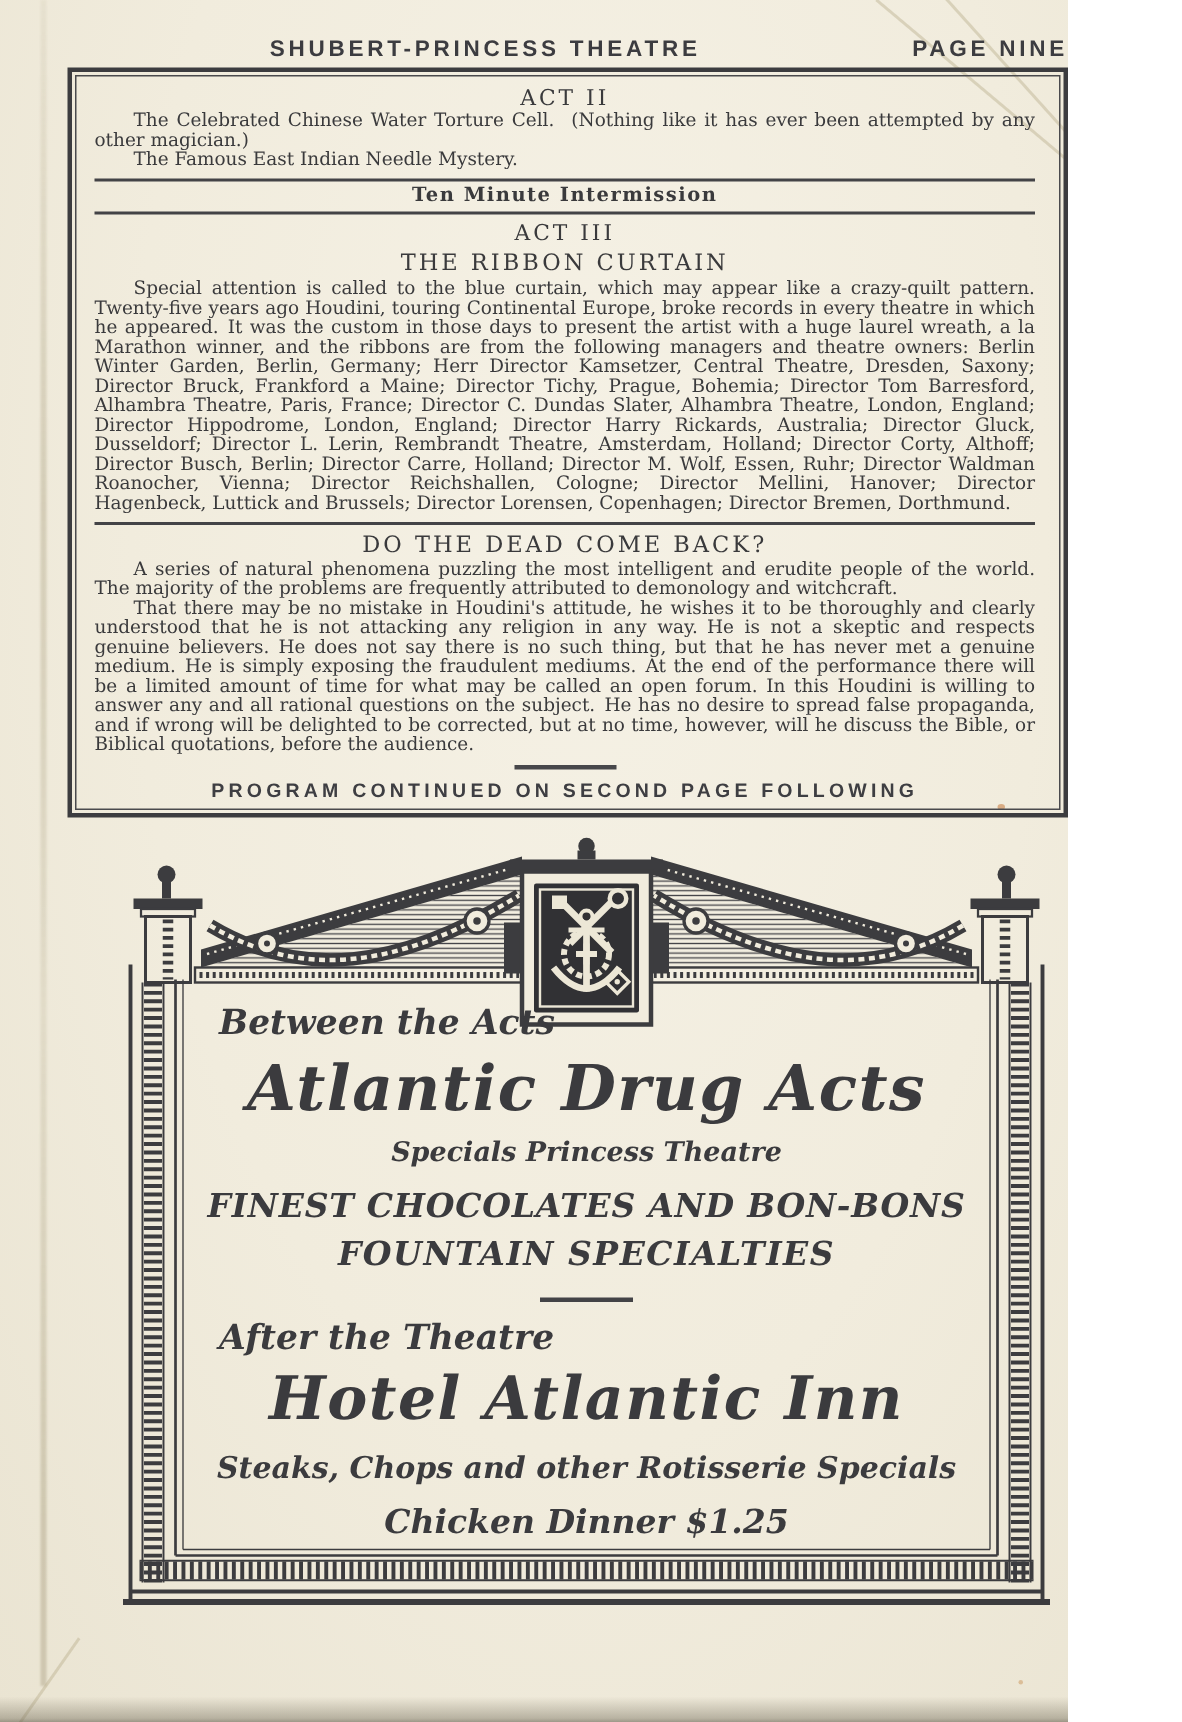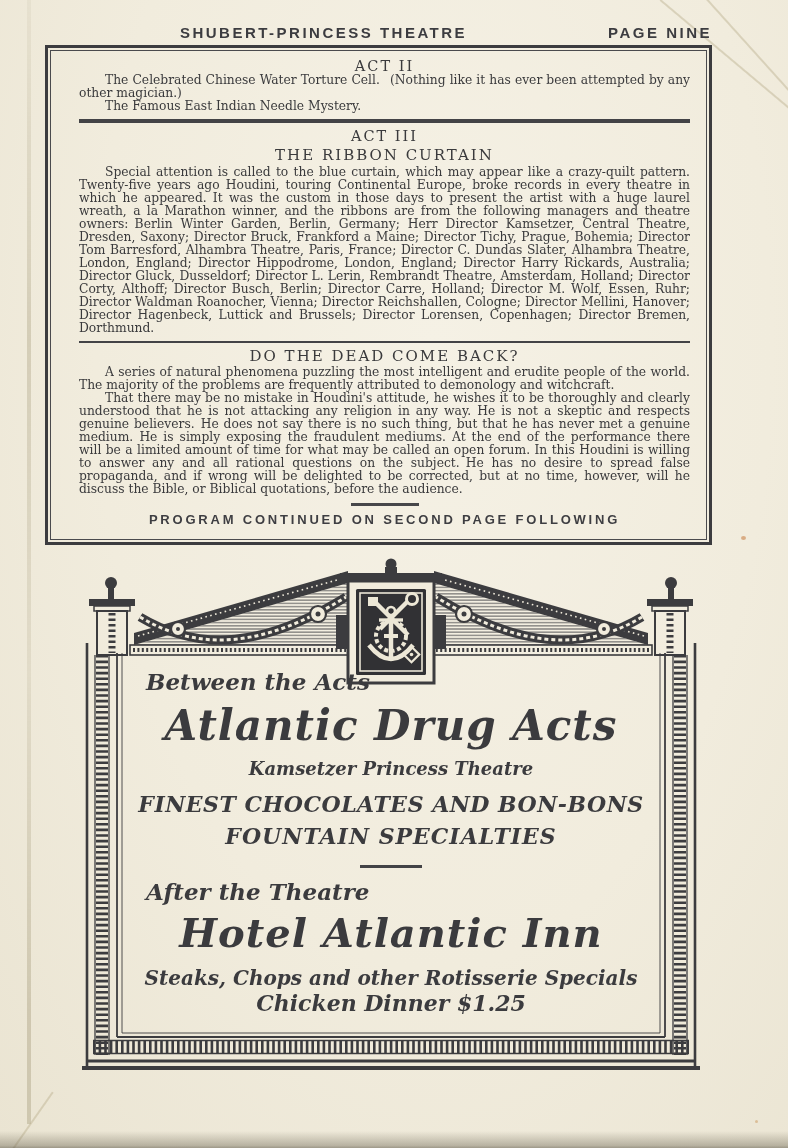--- a/index.html
+++ b/index.html
@@ -1,19 +1,19 @@
 <!DOCTYPE html>
 <html><head>
 <meta charset="utf-8">
 <style>
   * { margin:0; padding:0; box-sizing:border-box; }
   html,body { width:788px; }
   body { font-family:"DejaVu Serif", serif; }
   .page {
-    position:relative; width:788px; height:1148px; overflow:hidden;
+    position:relative; width:712px; height:1148px; overflow:hidden;
     background: radial-gradient(ellipse at 55% 30%, #f5f1e5 0%, #f1ecdd 55%, #eae4d2 100%);
     color:#3a3a3c;
   }
   
   .crease-left { position:absolute; left:27px; top:0; width:4px; height:1124px;
     background:linear-gradient(to bottom, rgba(168,158,126,.10), rgba(168,158,126,.38) 30%, rgba(168,158,126,.18) 60%, rgba(168,158,126,.42) 90%);
     filter:blur(.6px); }
   .fold { position:absolute; background:rgba(186,175,142,.45); height:2px; filter:blur(.5px); }
   .fold-a { width:150px; right:-26px; top:34px; transform:rotate(48deg); }
   .fold-b { width:190px; right:-40px; top:60px; transform:rotate(40deg); }
@@ -26,21 +26,21 @@
   
   .hdr { position:absolute; top:24px; left:45px; width:667px; height:20px;
     font-family:"Liberation Sans", sans-serif; font-weight:bold; font-size:15px;
     letter-spacing:2.5px; color:#3c3c40; }
   .hdr .title { position:absolute; left:0; right:110px; text-align:center; }
   .hdr .pageno { position:absolute; right:0; }
 
   
   .pbox { position:absolute; left:45px; top:45px; width:667px; height:500px;
     border:3px solid #3c3c3f; }
-  .pbox-inner { position:absolute; inset:2px; border:1px solid #4a4a4d; padding:5px 16px 4px 28px; }
+  .pbox-inner { position:absolute; inset:2px; border:1px solid #4a4a4d; padding:5px 16px 4px 12px; }
   .body-txt { font-size:12.3px; line-height:13px; text-align:justify; }
   .indent { text-indent:26px; }
   .h-act { font-size:14.5px; letter-spacing:2px; text-align:center; }
   .h-sub { font-size:15px; letter-spacing:2px; text-align:center; }
   .rule { border:0; border-top:2px solid #434346; height:0; }
   .intermission { font-weight:bold; font-size:13px; letter-spacing:1px; text-align:center; padding:2px 0 3px; }
   .shortrule { width:68px; border-top:3px solid #47474a; margin:7px auto 6px auto; }
   .continued { font-family:"Liberation Sans", sans-serif; font-weight:bold; font-size:13px;
     letter-spacing:2.8px; text-align:center; color:#3e3e42; }
 
@@ -51,21 +51,21 @@
     text-align:center; color:#3b3b3e;font-style:italic; }
   .ad-kicker { text-align:left; font-weight:bold; font-size:23px; padding-left:8px; }
   .ad-title1 { font-weight:bold; font-size:42px; letter-spacing:1px; margin-top:6px; }
   .ad-sub { font-weight:bold; font-size:18px; margin-top:8px; }
   .ad-line-lg { font-weight:bold; font-size:22px; letter-spacing:.5px; margin-top:12px; }
   .ad-line-lg2 { font-weight:bold; font-size:22px; letter-spacing:1px; margin-top:6px; }
   .ad-divider { width:62px; border-top:3px solid #434346; margin:16px auto 10px auto; }
   .ad-kicker2 { text-align:left; font-weight:bold; font-size:23px; padding-left:8px; margin-top:4px; }
   .ad-title2 { font-weight:bold; font-size:40px; letter-spacing:1px; margin-top:4px; }
   .ad-line3 { font-weight:bold; font-size:20px; margin-top:10px; }
-  .ad-line4 { font-weight:bold; font-size:22px; margin-top:0; }
+  .ad-line4 { font-weight:bold; font-size:22px; margin-top:12px; }
 </style>
 </head>
 <body>
 
 <div class="page">
 
   <div class="crease-left"></div>
   <div class="fold fold-a"></div>
   <div class="fold fold-b"></div>
   <div class="fold fold-c"></div>
@@ -79,20 +79,21 @@
   </div>
 
   <div class="pbox">
     <div class="pbox-inner">
 
       <div class="h-act" style="margin-top:2px;">ACT II</div>
       <div class="body-txt indent">The Celebrated Chinese Water Torture Cell.  (Nothing like it has ever been attempted by any other magician.)</div>
       <div class="body-txt indent">The Famous East Indian Needle Mystery.</div>
 
       <hr class="rule" style="margin-top:6px;">
+      <div class="intermission">Ten Minute Intermission</div>
       <hr class="rule">
 
       <div class="h-act" style="margin-top:5px;">ACT III</div>
       <div class="h-sub" style="margin-top:2px;">THE RIBBON CURTAIN</div>
       <div class="body-txt indent" style="margin-top:2px;">Special attention is called to the blue curtain, which may appear like a crazy-quilt pattern. Twenty-five years ago Houdini, touring Continental Europe, broke records in every theatre in which he appeared. It was the custom in those days to present the artist with a huge laurel wreath, a la Marathon winner, and the ribbons are from the following managers and theatre owners: Berlin Winter Garden, Berlin, Germany; Herr Director Kamsetzer, Central Theatre, Dresden, Saxony; Director Bruck, Frankford a Maine; Director Tichy, Prague, Bohemia; Director Tom Barresford, Alhambra Theatre, Paris, France; Director C. Dundas Slater, Alhambra Theatre, London, England; Director Hippodrome, London, England; Director Harry Rickards, Australia; Director Gluck, Dusseldorf; Director L. Lerin, Rembrandt Theatre, Amsterdam, Holland; Director Corty, Althoff; Director Busch, Berlin; Director Carre, Holland; Director M. Wolf, Essen, Ruhr; Director Waldman Roanocher, Vienna; Director Reichshallen, Cologne; Director Mellini, Hanover; Director Hagenbeck, Luttick and Brussels; Director Lorensen, Copenhagen; Director Bremen, Dorthmund.</div>
 
       <hr class="rule" style="margin-top:6px;">
 
       <div class="h-sub" style="margin-top:4px;">DO THE DEAD COME BACK?</div>
       <div class="body-txt indent" style="margin-top:1px;">A series of natural phenomena puzzling the most intelligent and erudite people of the world. The majority of the problems are frequently attributed to demonology and witchcraft.</div>
@@ -198,21 +199,21 @@
         <line x1="13" y1="483.5" x2="609" y2="483.5" stroke="#3c3c3f" stroke-width="1.3"></line>
         <line x1="13" y1="496.5" x2="609" y2="496.5" stroke="#3c3c3f" stroke-width="1.3"></line>
         <line x1="7" y1="504" x2="615" y2="504" stroke="#3c3c3f" stroke-width="2.8"></line>
         <line x1="2" y1="511" x2="620" y2="511" stroke="#3c3c3f" stroke-width="4"></line>
       </g>
     </svg>
 
     <div class="ad-content">
       <div class="ad-kicker">Between the Acts</div>
       <div class="ad-title1">Atlantic Drug Acts</div>
-      <div class="ad-sub">Kamsetzer Princess Theatre</div>
+      <div class="ad-sub">Specials Princess Theatre</div>
       <div class="ad-line-lg">FINEST CHOCOLATES AND BON-BONS</div>
       <div class="ad-line-lg2">FOUNTAIN SPECIALTIES</div>
       <div class="ad-divider"></div>
       <div class="ad-kicker2">After the Theatre</div>
       <div class="ad-title2">Hotel Atlantic Inn</div>
       <div class="ad-line3">Steaks, Chops and other Rotisserie Specials</div>
       <div class="ad-line4">Chicken Dinner $1.25</div>
     </div>
   </div>
 

